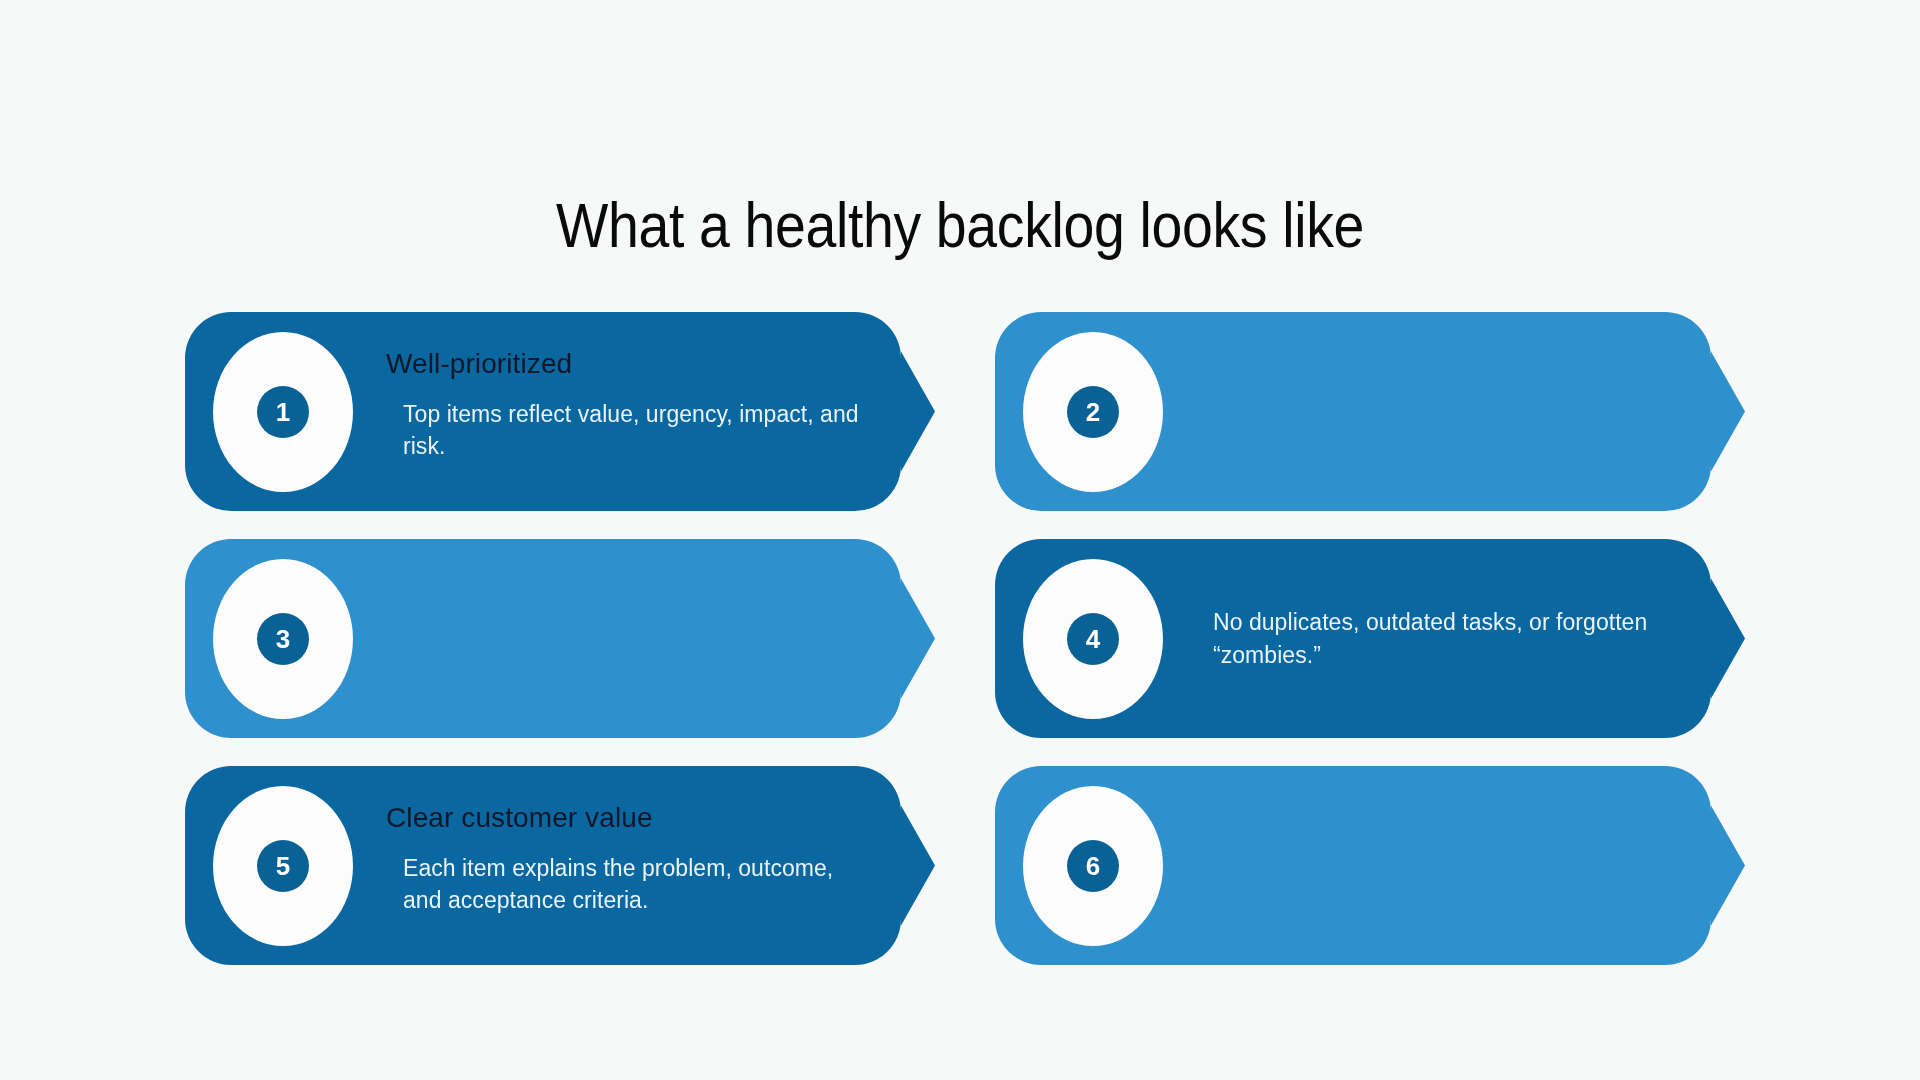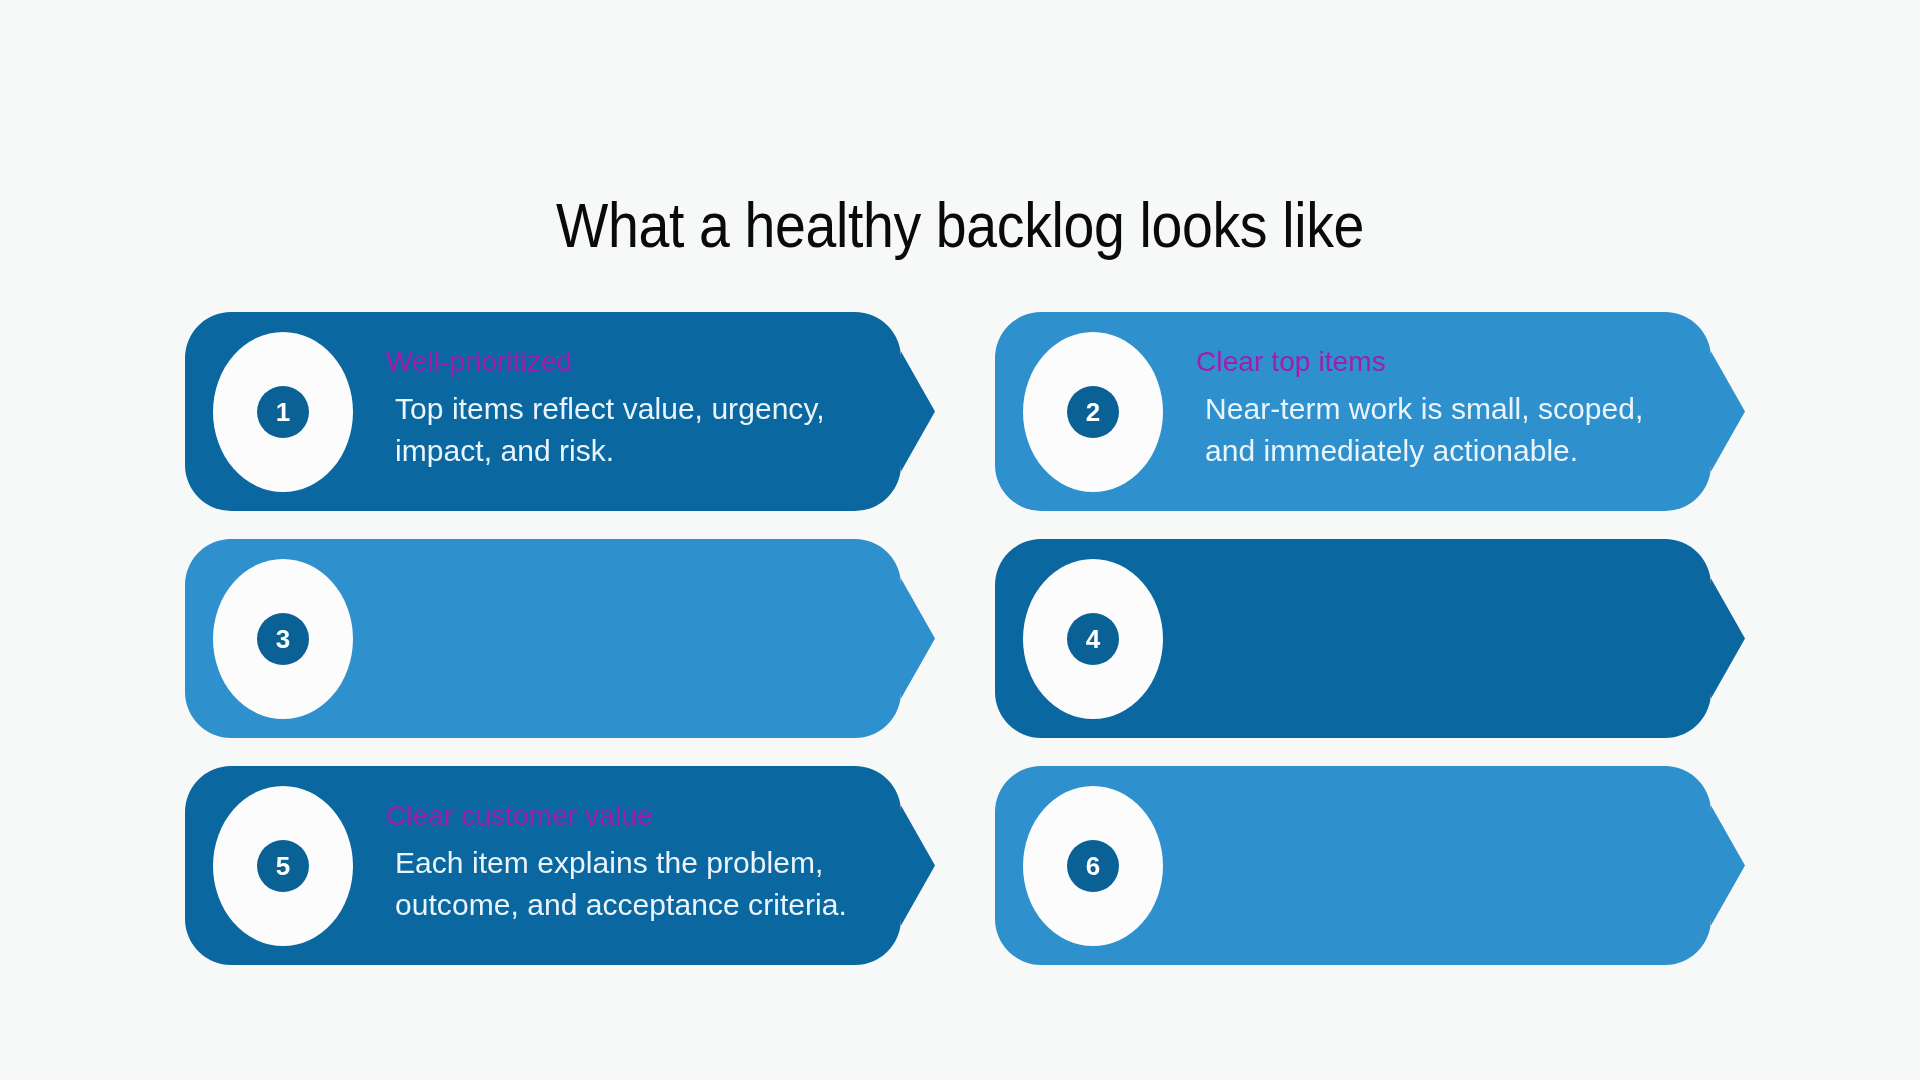--- a/index.html
+++ b/index.html
@@ -106,31 +106,31 @@
     flex: 1 1 auto;
     padding-left: 33px;
     padding-right: 46px;
     color: #ffffff;
   }
 
   .card-title {
     font-size: 28px;
     font-weight: 400;
     line-height: 1.2;
-    color: #a21caf;
+    color: #0f172a;
     margin: 4px 0 7px 0;
     letter-spacing: 0.1px;
   }
 
   .card-desc {
-    font-size: 30px;
+    font-size: 23px;
     font-weight: 400;
     line-height: 1.42;
     color: #eaf4fb;
-    margin: 9px;
+    margin: 17px;
     letter-spacing: 0.05px;
   }
 </style>
 </head>
 <body style="background: rgb(247, 248, 248);">
 
 <div class="slide">
 
   <h1 class="title">What a healthy backlog looks like</h1>
 
@@ -150,45 +150,42 @@
         </div>
       </div>
       <div class="card">
         <svg class="card-shape" viewBox="0 0 750 199" preserveAspectRatio="none">
           <path d="M 46 0 H 670 A 46 46 0 0 1 716 46 V 39.5 L 750 99.5 L 716 159.5 V 153 A 46 46 0 0 1 670 199 H 46 A 46 46 0 0 1 0 153 V 46 A 46 46 0 0 1 46 0 Z" fill="#2e90cc"></path>
         </svg>
         <div class="card-inner">
           <div class="disc">
             <div class="badge" style="background: rgb(10, 97, 149);">2</div>
           </div>
+        </div>
+      </div>
+      <div class="card">
+        <svg class="card-shape" viewBox="0 0 750 199" preserveAspectRatio="none">
+          <path d="M 46 0 H 670 A 46 46 0 0 1 716 46 V 39.5 L 750 99.5 L 716 159.5 V 153 A 46 46 0 0 1 670 199 H 46 A 46 46 0 0 1 0 153 V 46 A 46 46 0 0 1 46 0 Z" fill="#2e90cc"></path>
+        </svg>
+        <div class="card-inner">
+          <div class="disc">
+            <div class="badge" style="background: rgb(10, 97, 149);">3</div>
+          </div>
+        </div>
+      </div>
+      <div class="card">
+        <svg class="card-shape" viewBox="0 0 750 199" preserveAspectRatio="none">
+          <path d="M 46 0 H 670 A 46 46 0 0 1 716 46 V 39.5 L 750 99.5 L 716 159.5 V 153 A 46 46 0 0 1 670 199 H 46 A 46 46 0 0 1 0 153 V 46 A 46 46 0 0 1 46 0 Z" fill="#0b67a0"></path>
+        </svg>
+        <div class="card-inner">
+          <div class="disc">
+            <div class="badge" style="background: rgb(10, 97, 149);">4</div>
+          </div>
           <div class="card-text">
-            <p class="card-title">Clear top items</p>
-            <p class="card-desc">Near-term work is small, scoped, and immediately actionable.</p>
-          </div>
-        </div>
-      </div>
-      <div class="card">
-        <svg class="card-shape" viewBox="0 0 750 199" preserveAspectRatio="none">
-          <path d="M 46 0 H 670 A 46 46 0 0 1 716 46 V 39.5 L 750 99.5 L 716 159.5 V 153 A 46 46 0 0 1 670 199 H 46 A 46 46 0 0 1 0 153 V 46 A 46 46 0 0 1 46 0 Z" fill="#2e90cc"></path>
-        </svg>
-        <div class="card-inner">
-          <div class="disc">
-            <div class="badge" style="background: rgb(10, 97, 149);">3</div>
-          </div>
-        </div>
-      </div>
-      <div class="card">
-        <svg class="card-shape" viewBox="0 0 750 199" preserveAspectRatio="none">
-          <path d="M 46 0 H 670 A 46 46 0 0 1 716 46 V 39.5 L 750 99.5 L 716 159.5 V 153 A 46 46 0 0 1 670 199 H 46 A 46 46 0 0 1 0 153 V 46 A 46 46 0 0 1 46 0 Z" fill="#0b67a0"></path>
-        </svg>
-        <div class="card-inner">
-          <div class="disc">
-            <div class="badge" style="background: rgb(10, 97, 149);">4</div>
-          </div>
-          <div class="card-text">
+            <p class="card-desc">No duplicates, outdated tasks, or forgotten “zombies.”</p>
           </div>
         </div>
       </div>
       <div class="card">
         <svg class="card-shape" viewBox="0 0 750 199" preserveAspectRatio="none">
           <path d="M 46 0 H 670 A 46 46 0 0 1 716 46 V 39.5 L 750 99.5 L 716 159.5 V 153 A 46 46 0 0 1 670 199 H 46 A 46 46 0 0 1 0 153 V 46 A 46 46 0 0 1 46 0 Z" fill="#0b67a0"></path>
         </svg>
         <div class="card-inner">
           <div class="disc">
             <div class="badge" style="background: rgb(10, 97, 149);">5</div>

